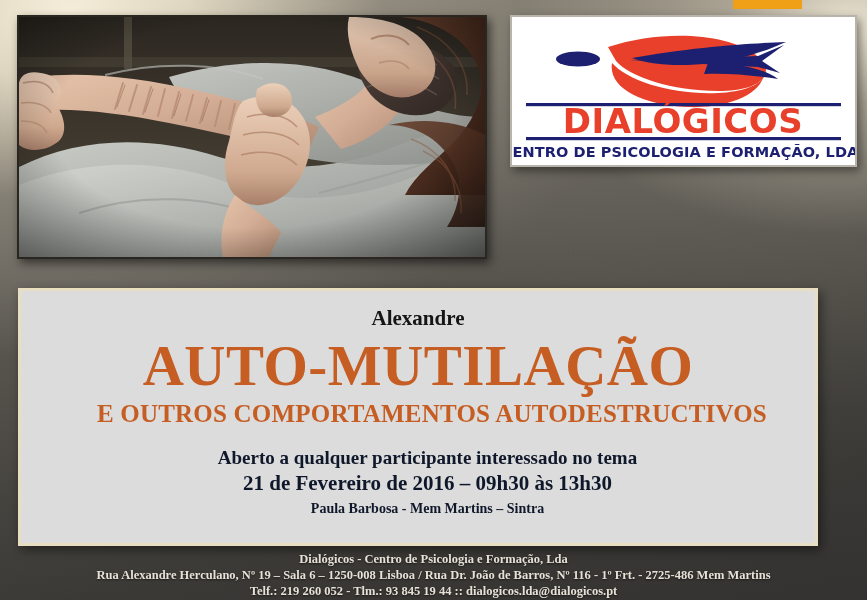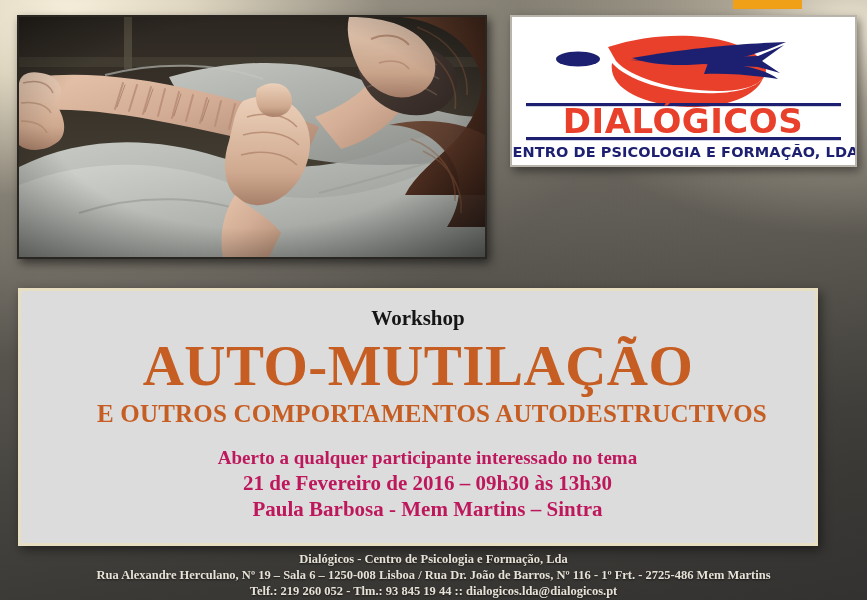--- a/index.html
+++ b/index.html
@@ -128,27 +128,27 @@
     line-height: 30px;
     color: #c65d22;
     letter-spacing: 0.2px;
     white-space: nowrap;
     padding-left: 28px;
   }
   #detail-block { margin-top: 16px; }
   .detail-line {
     font-family: "Liberation Serif", serif;
     font-weight: bold;
-    color: #be185d;
+    color: #0f172a;
     white-space: nowrap;
     margin-left: 19px;
   }
   .detail-1 { font-size: 19px; line-height: 25px; }
   .detail-2 { font-size: 21px; line-height: 26px; }
-  .detail-3 { font-size: 21px; line-height: 26px; }
+  .detail-3 { font-size: 14px; line-height: 26px; }
 
   
   #footer {
     position: absolute;
     left: 0;
     top: 551px;
     width: 867px;
     text-align: center;
   }
   .footer-line {
@@ -304,21 +304,21 @@
       <rect x="14" y="120" width="315" height="3.2" fill="#1d2070"></rect>
 
       <text x="171" y="116" text-anchor="middle" font-family="DejaVu Sans, sans-serif" font-size="34" font-weight="bold" fill="#e8402a" letter-spacing="0.5">DIALÓGICOS</text>
 
       <text x="171" y="140" text-anchor="middle" font-family="DejaVu Sans, sans-serif" font-size="14.5" font-weight="bold" fill="#1d2070" letter-spacing="0.1">CENTRO DE PSICOLOGIA E FORMAÇÃO, LDA.</text>
     </svg>
   </div>
 
 
   <div id="panel">
-    <div id="workshop-label">Workshop</div>
+    <div id="workshop-label">Alexandre</div>
     <div id="main-title">AUTO-MUTILAÇÃO</div>
     <div id="sub-title">E OUTROS COMPORTAMENTOS AUTODESTRUCTIVOS</div>
     <div id="detail-block">
       <div class="detail-line detail-1">Aberto a qualquer participante interessado no tema</div>
       <div class="detail-line detail-2">21 de Fevereiro de 2016 – 09h30 às 13h30</div>
       <div class="detail-line detail-3">Paula Barbosa - Mem Martins – Sintra</div>
     </div>
   </div>
 
   <div id="footer">

